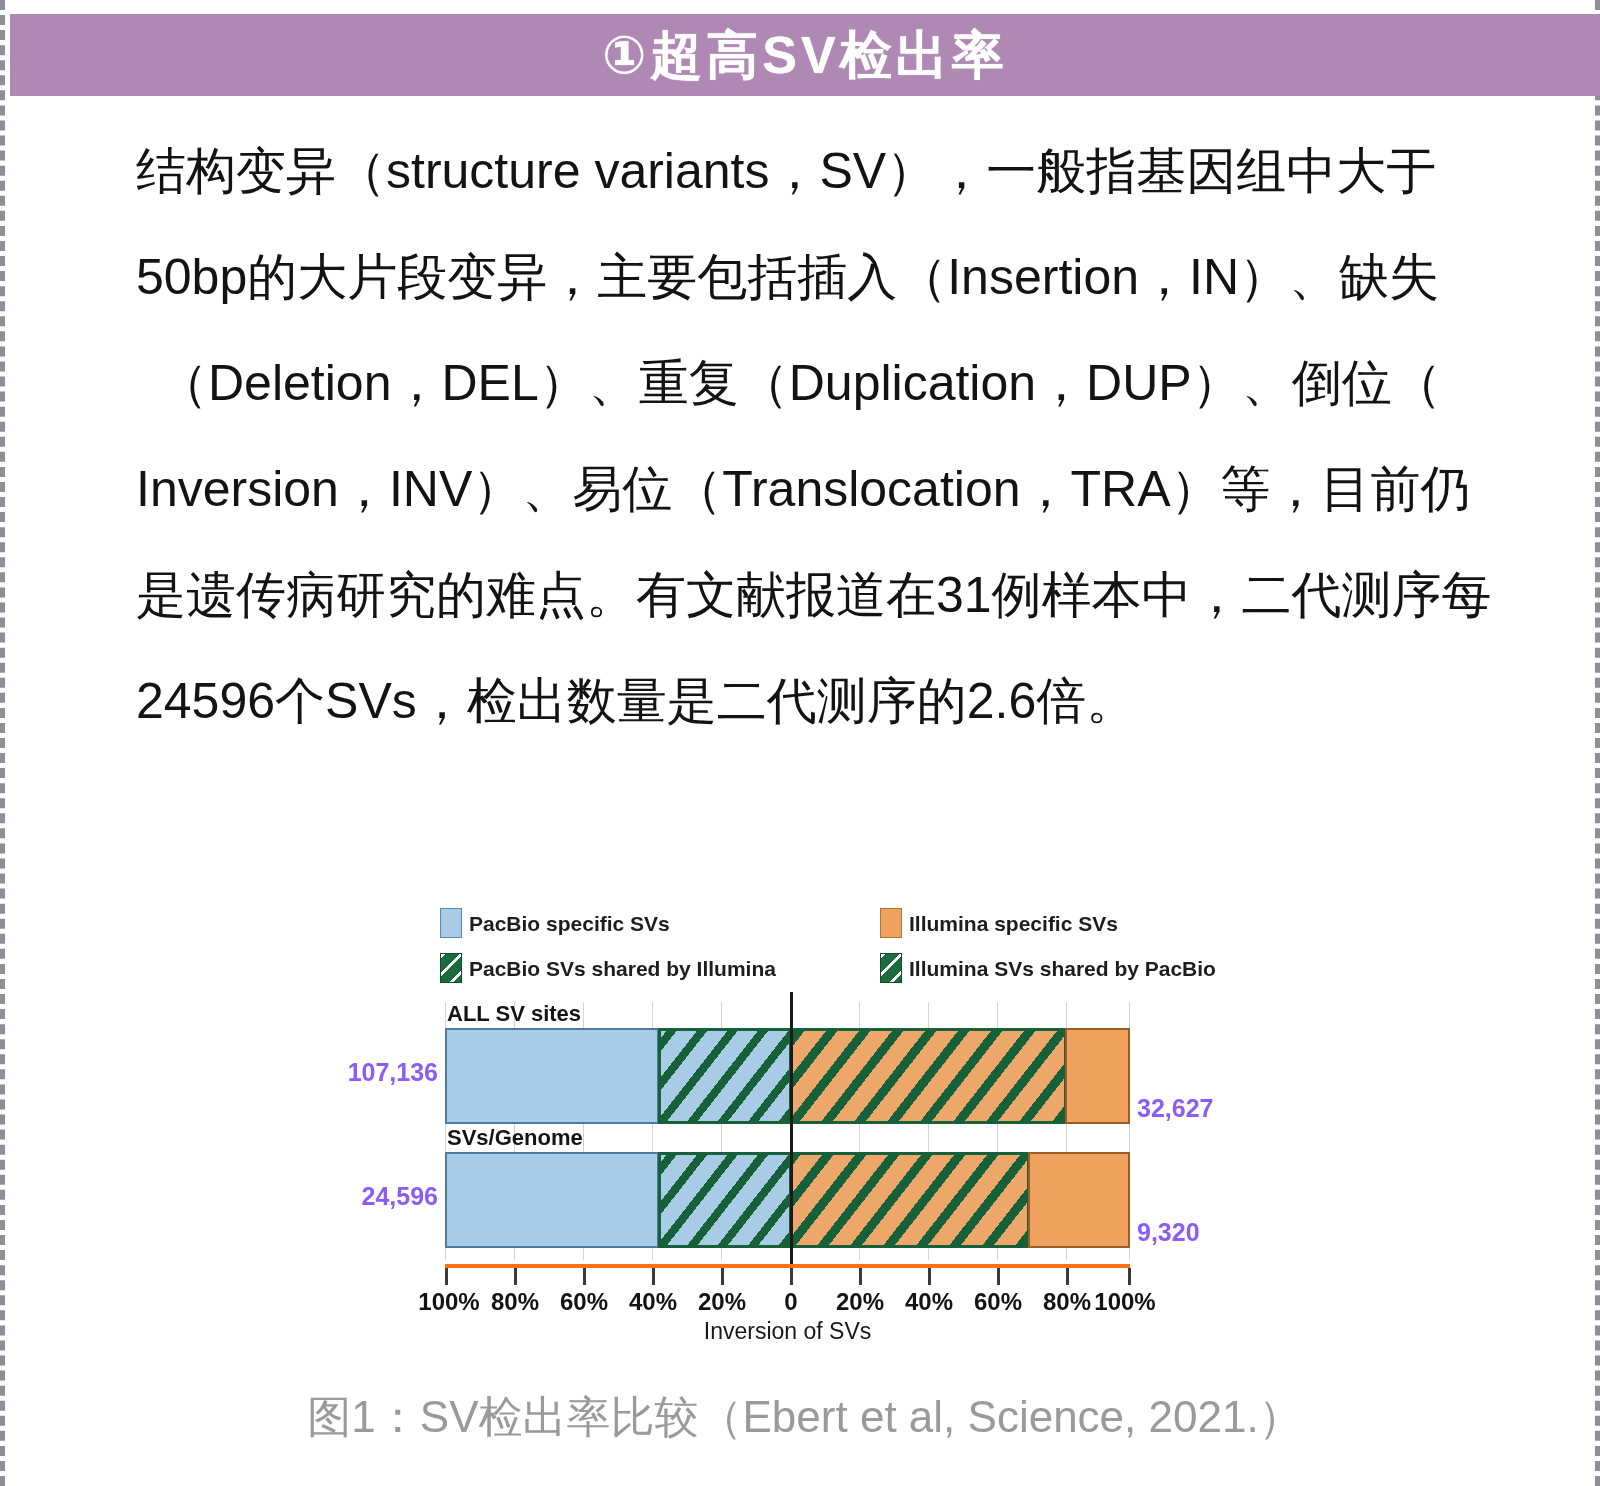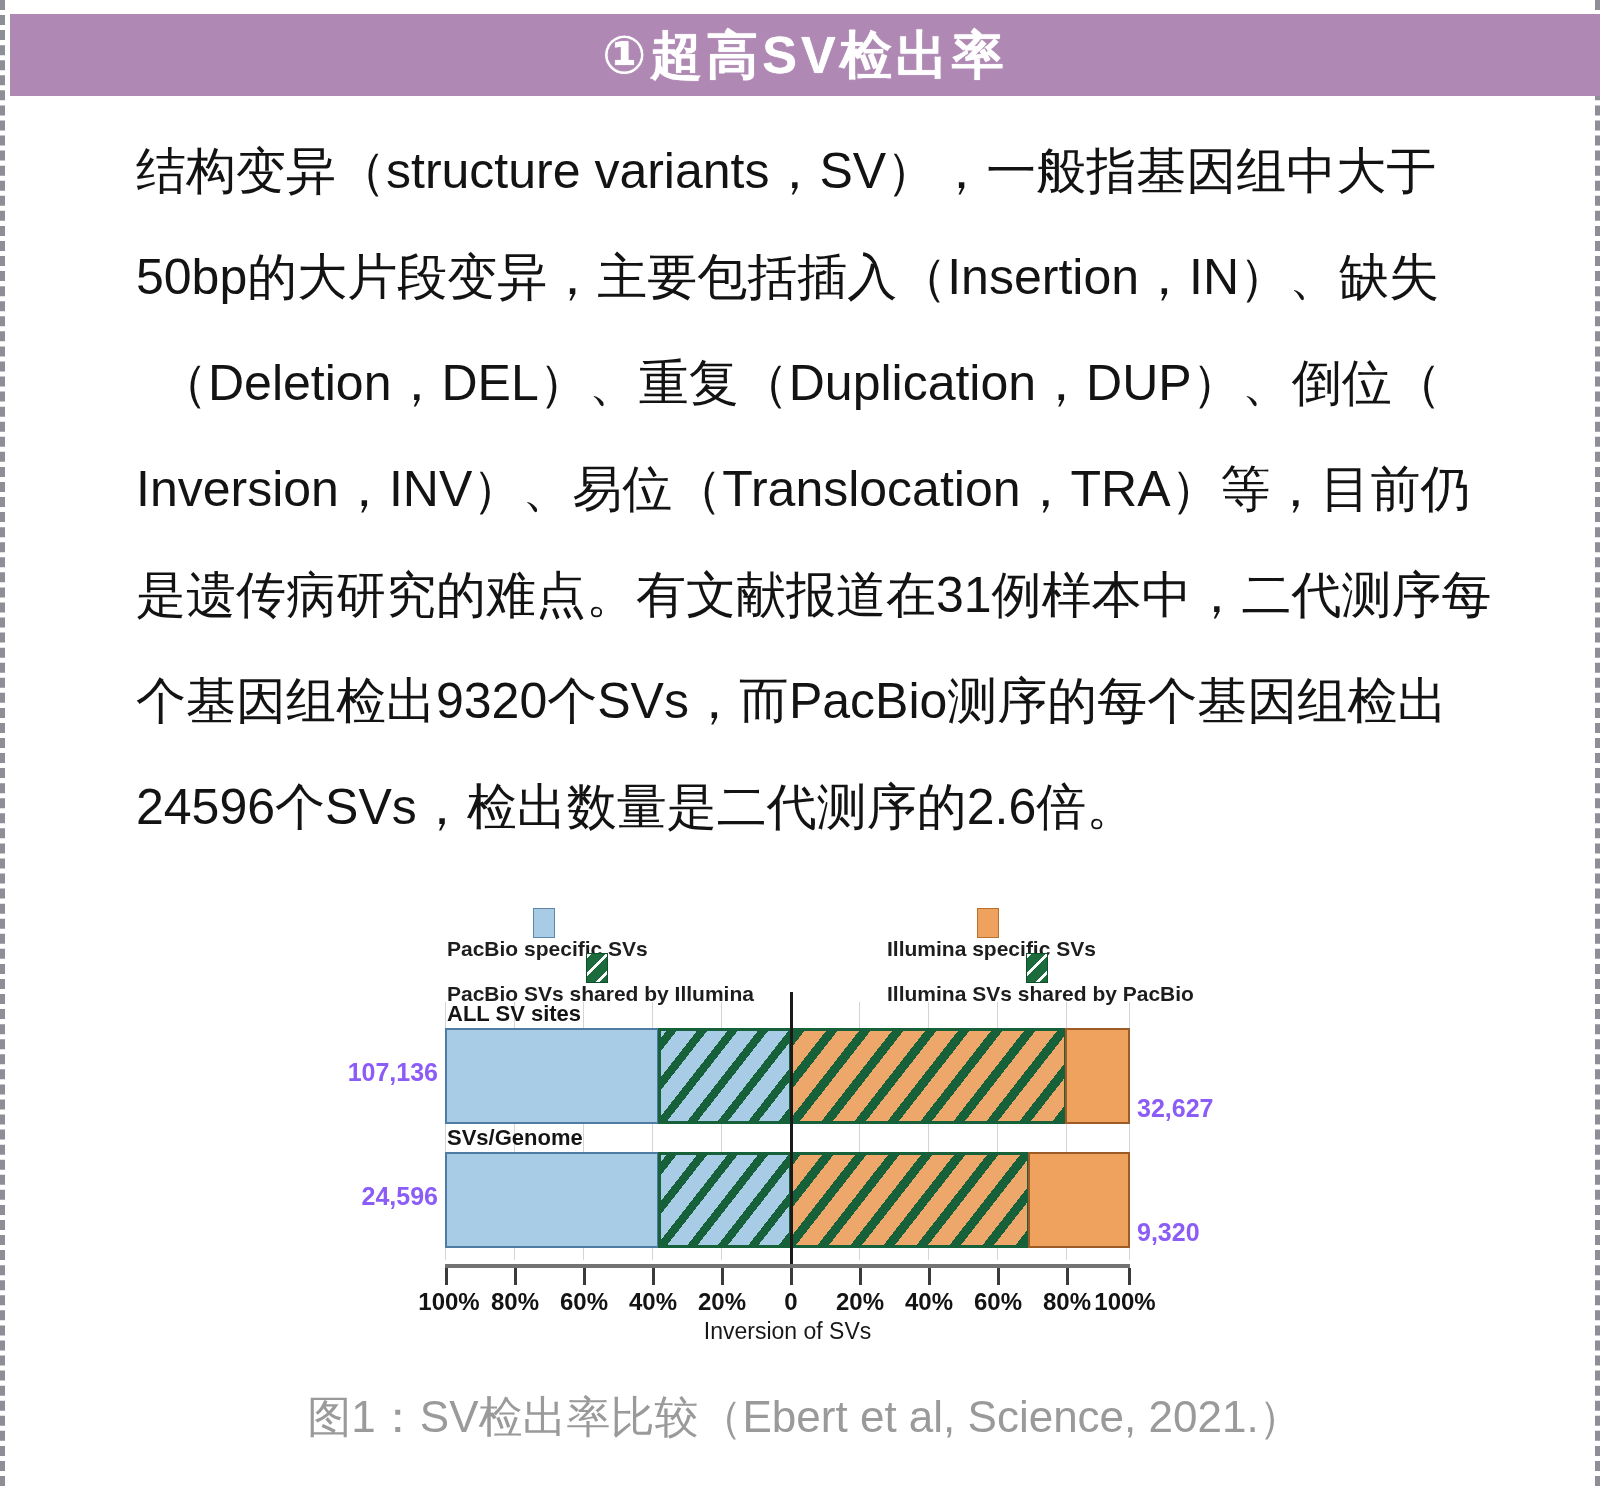--- a/index.html
+++ b/index.html
@@ -81,21 +81,20 @@
     left: 105px;
     top: 28px;
     width: 780px;
     height: 88px;
   }
   .legend-item {
     position: absolute;
     display: flex;
     align-items: center;
     height: 30px;
-    flex-direction: column;
   }
   .legend-item .swatch {
     width: 22px;
     height: 30px;
     box-sizing: border-box;
     flex: 0 0 auto;
   }
   .legend-item .lbl {
     margin-left: 7px;
     font-size: 21px;
@@ -198,21 +197,21 @@
   .val-left  { right: 692px; }
   .val-right { left: 692px; margin-top: 36px; }
 
   
   #axis {
     position: absolute;
     left: 110px;
     top: 384px;
     width: 685px;
     height: 4px;
-    background: #737373;
+    background: #f97316;
   }
   .tick {
     position: absolute;
     top: 4px;
     width: 3px;
     height: 17px;
     background: #3a3a3a;
   }
   .ticklabel {
     position: absolute;
@@ -254,21 +253,20 @@
   <div id="banner">
     <div id="banner-title">①超高SV检出率</div>
   </div>
 
   <div id="article">
     <div class="para-line">结构变异（structure variants，SV），一般指基因组中大于</div>
     <div class="para-line">50bp的大片段变异，主要包括插入（Insertion，IN）、缺失</div>
     <div class="para-line indent">（Deletion，DEL）、重复（Duplication，DUP）、倒位（</div>
     <div class="para-line">Inversion，INV）、易位（Translocation，TRA）等，目前仍</div>
     <div class="para-line">是遗传病研究的难点。有文献报道在31例样本中，二代测序每</div>
-    <div class="para-line">个基因组检出9320个SVs，而PacBio测序的每个基因组检出</div>
     <div class="para-line">24596个SVs，检出数量是二代测序的2.6倍。</div>
   </div>
 
   <div id="figure">
 
     <div id="legend">
       <div class="legend-item lg-p1">
         <span class="swatch sw-pacbio"></span>
         <span class="lbl">PacBio specific SVs</span>
       </div>

